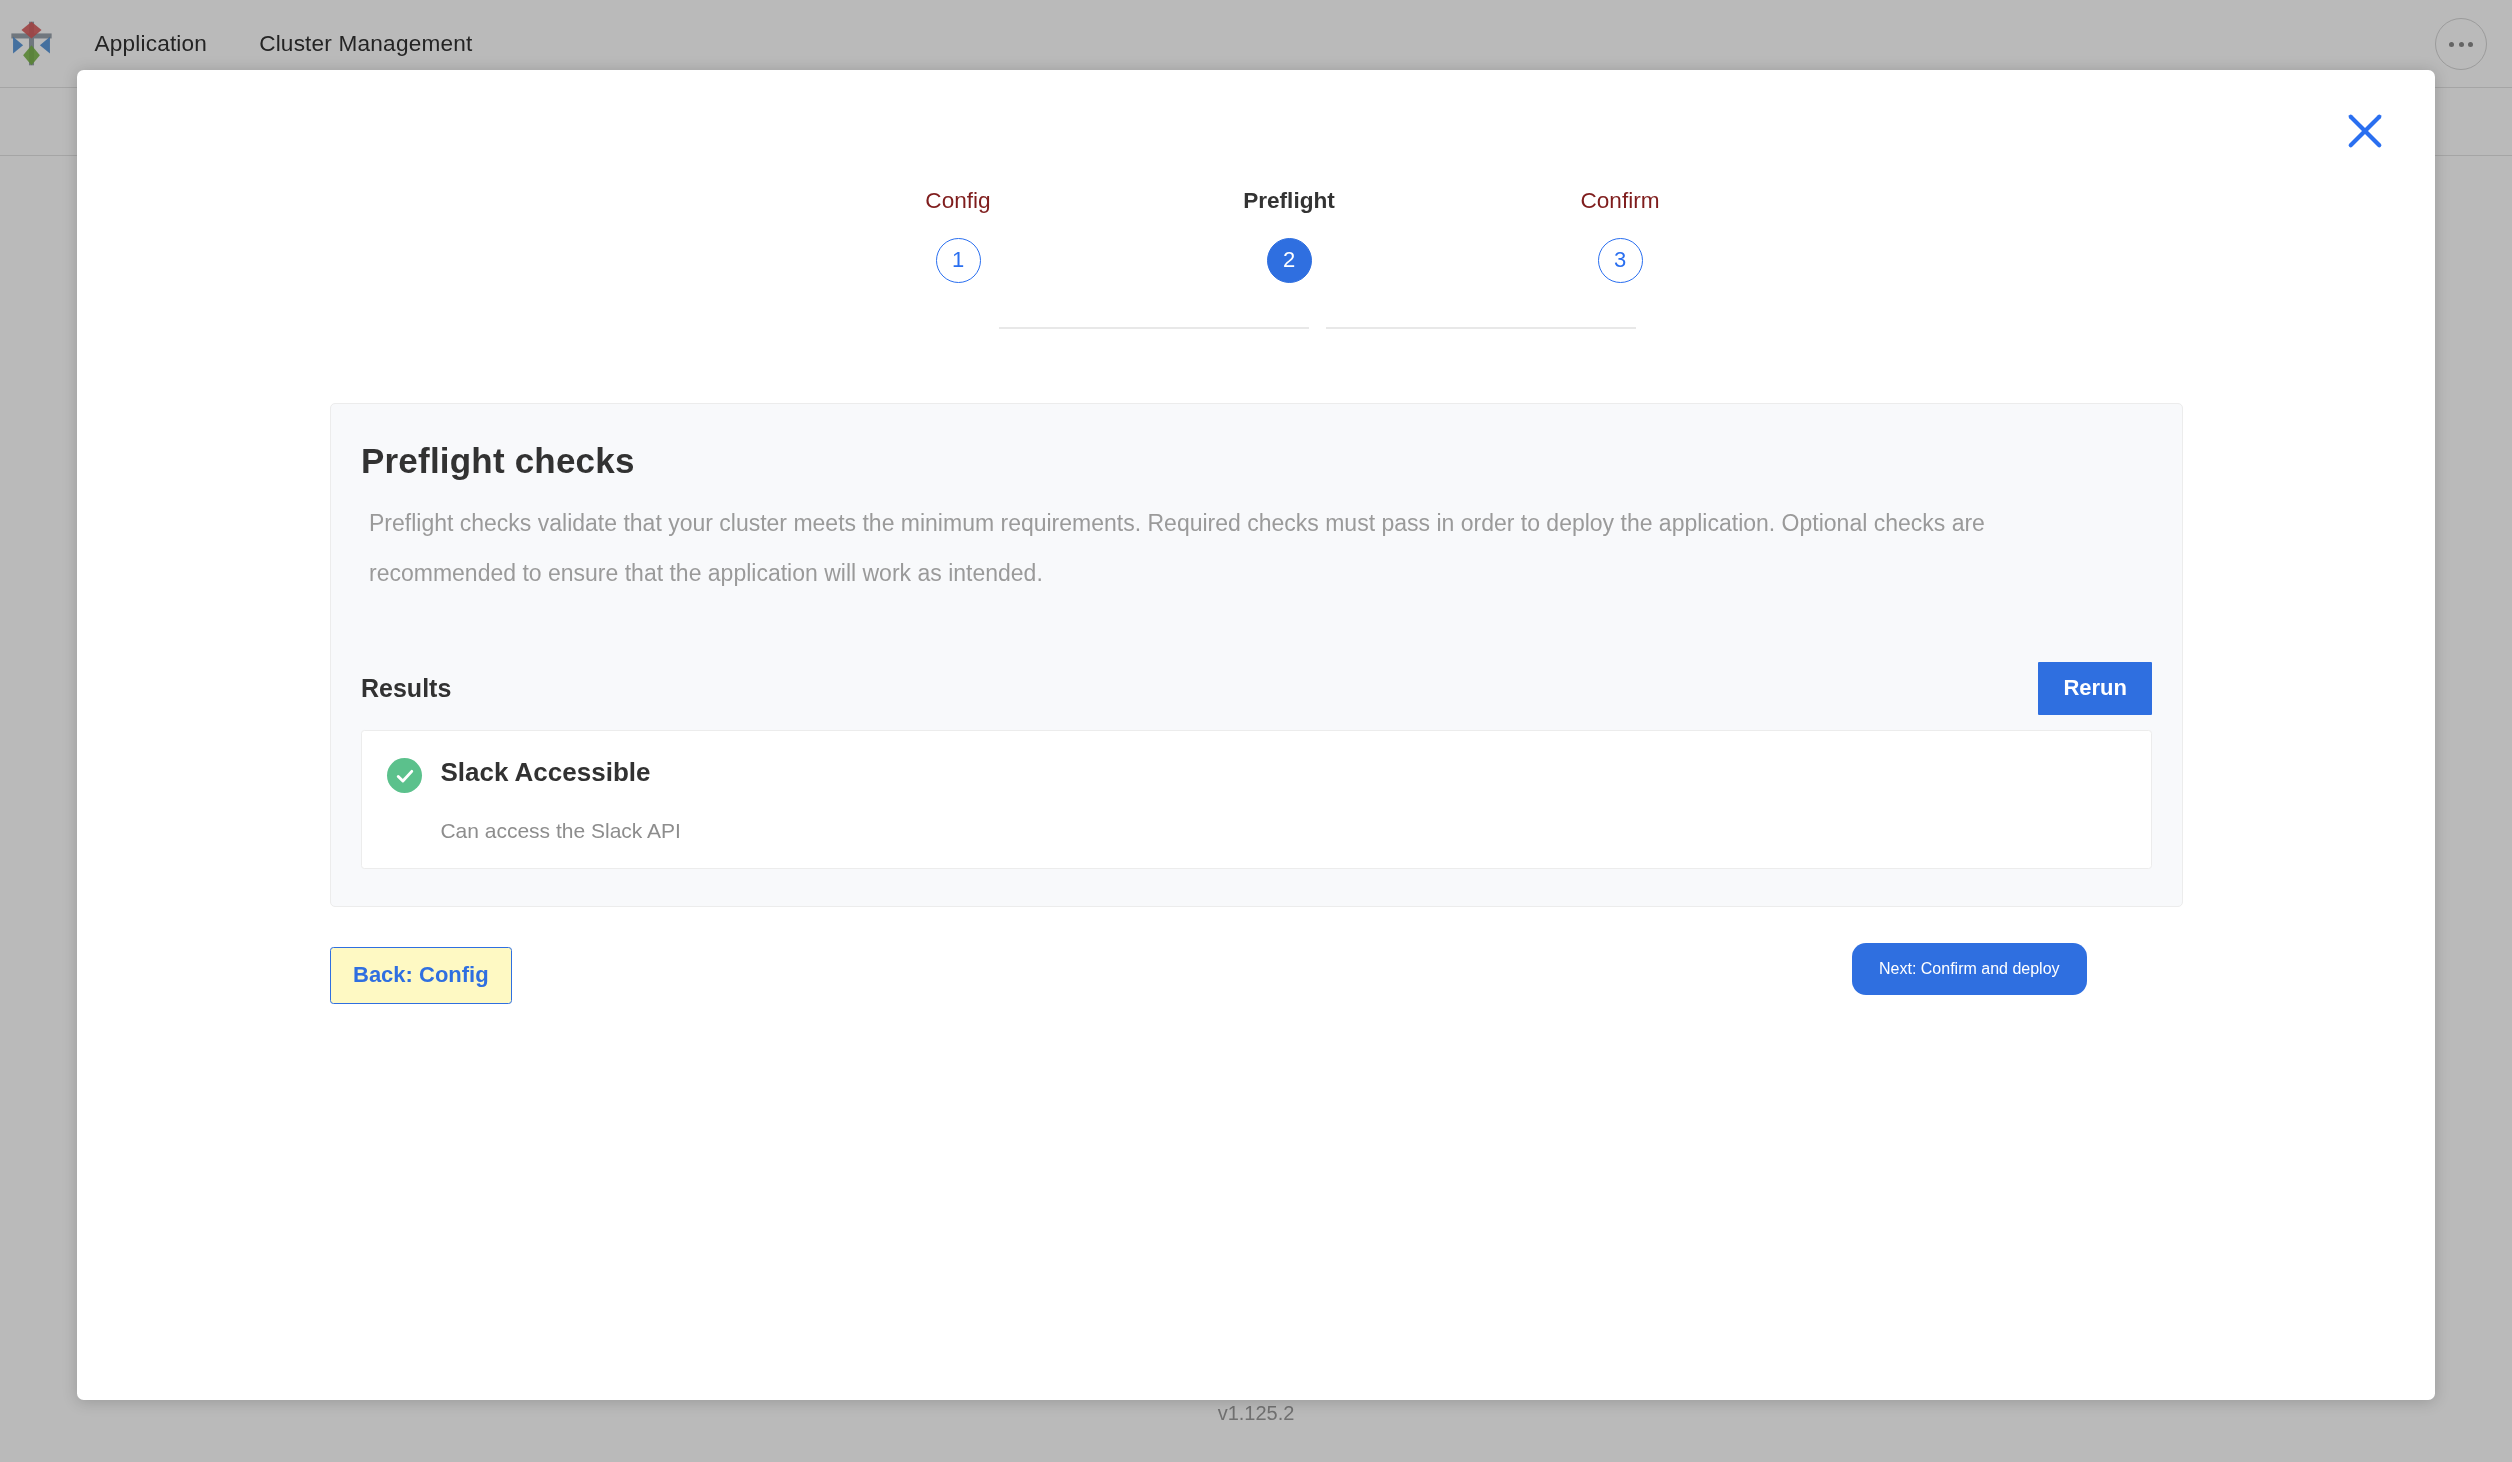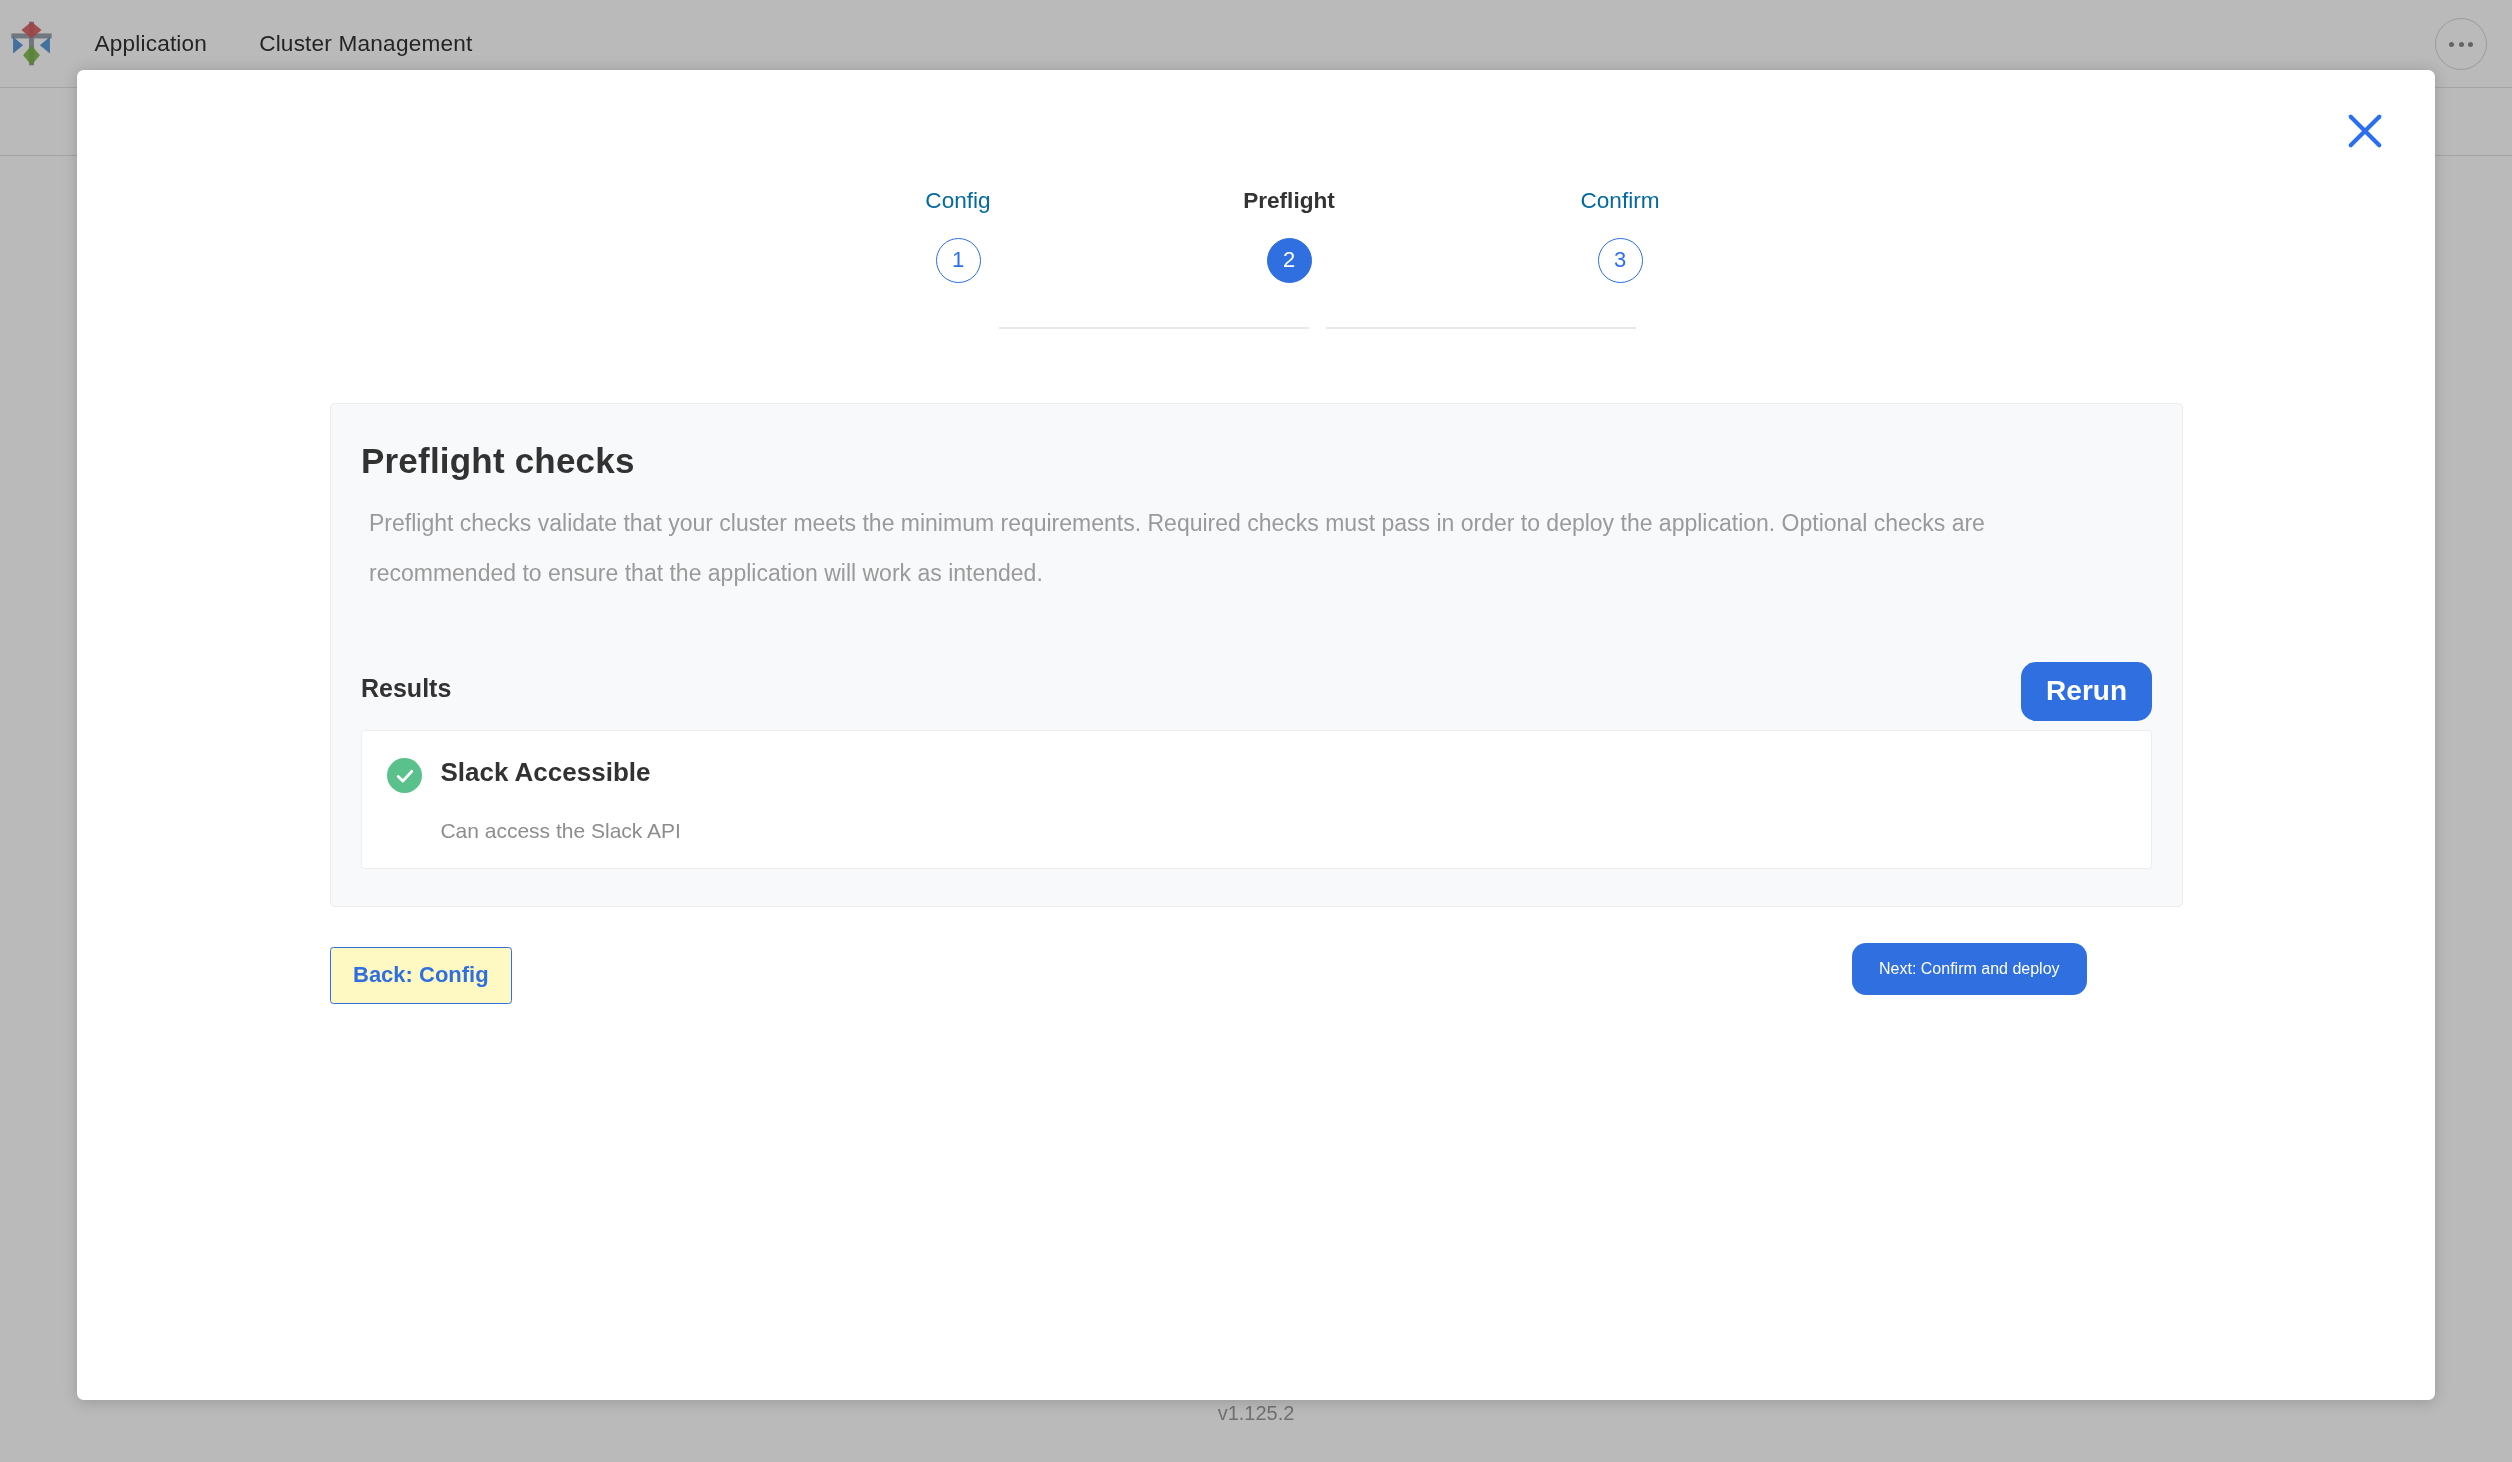--- a/index.html
+++ b/index.html
@@ -130,21 +130,21 @@
     height: 109px;
   }
   .step {
     position: absolute;
     top: 0;
     width: 252px;
     text-align: center;
   }
   .step-label {
     font-size: 22.6px;
-    color: #0369a1;
+    color: #7f1d1d;
     line-height: 27px;
   }
   .step.current .step-label {
     color: #333333;
     font-weight: bold;
   }
   .step-circle {
     margin: 23.5px auto 0;
     width: 45px;
     height: 45px;
@@ -212,22 +212,22 @@
     left: 0;
     top: 11.7px;
   }
   .btn-rerun {
     position: absolute;
     right: 0;
     top: 0;
     background: #2f6fe0;
     color: #ffffff;
     border: none;
-    border-radius: 15px;
-    font-size: 28px;
+    border-radius: 1px;
+    font-size: 22px;
     font-weight: bold;
     font-family: "Liberation Sans", sans-serif;
     padding: 13.4px 25px;
     cursor: pointer;
   }
 
   .check-list {
     margin-top: 13.4px;
     background: #ffffff;
     border: 0.8px solid #ececec;

